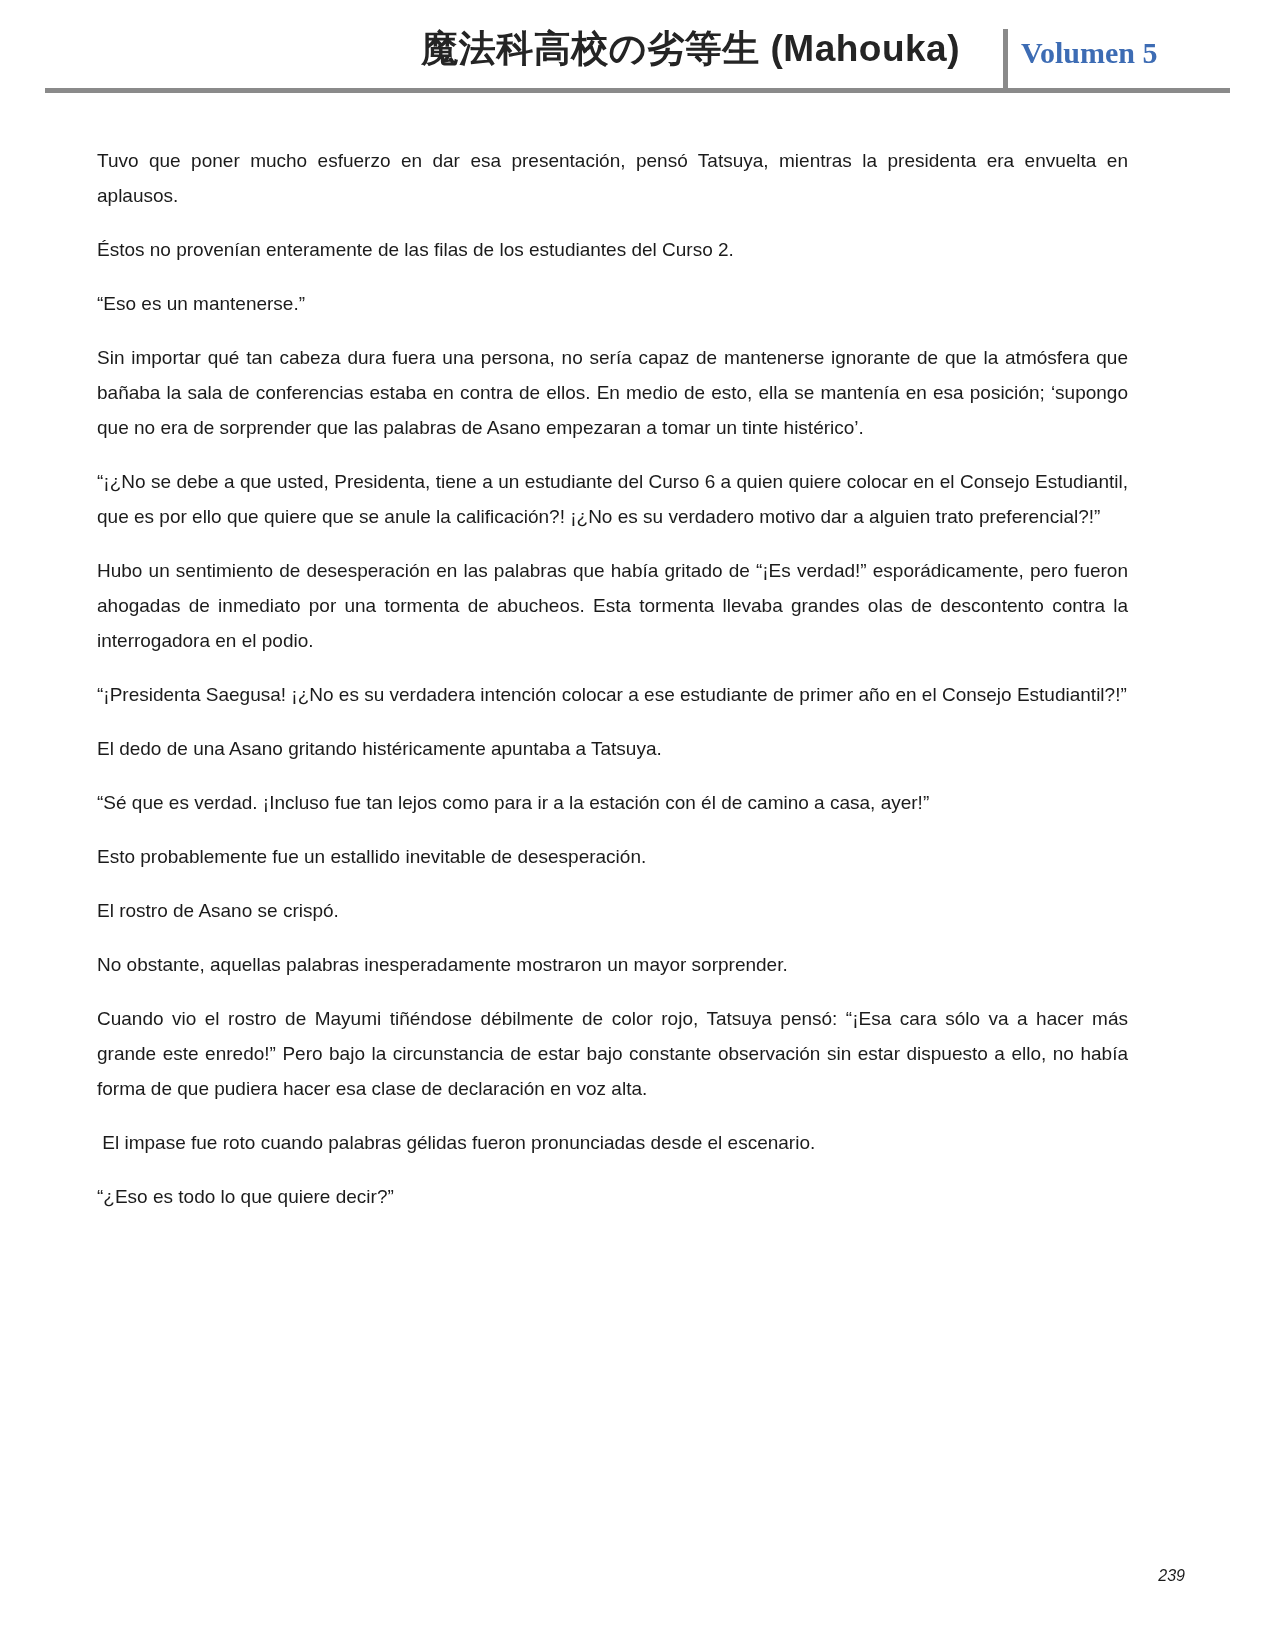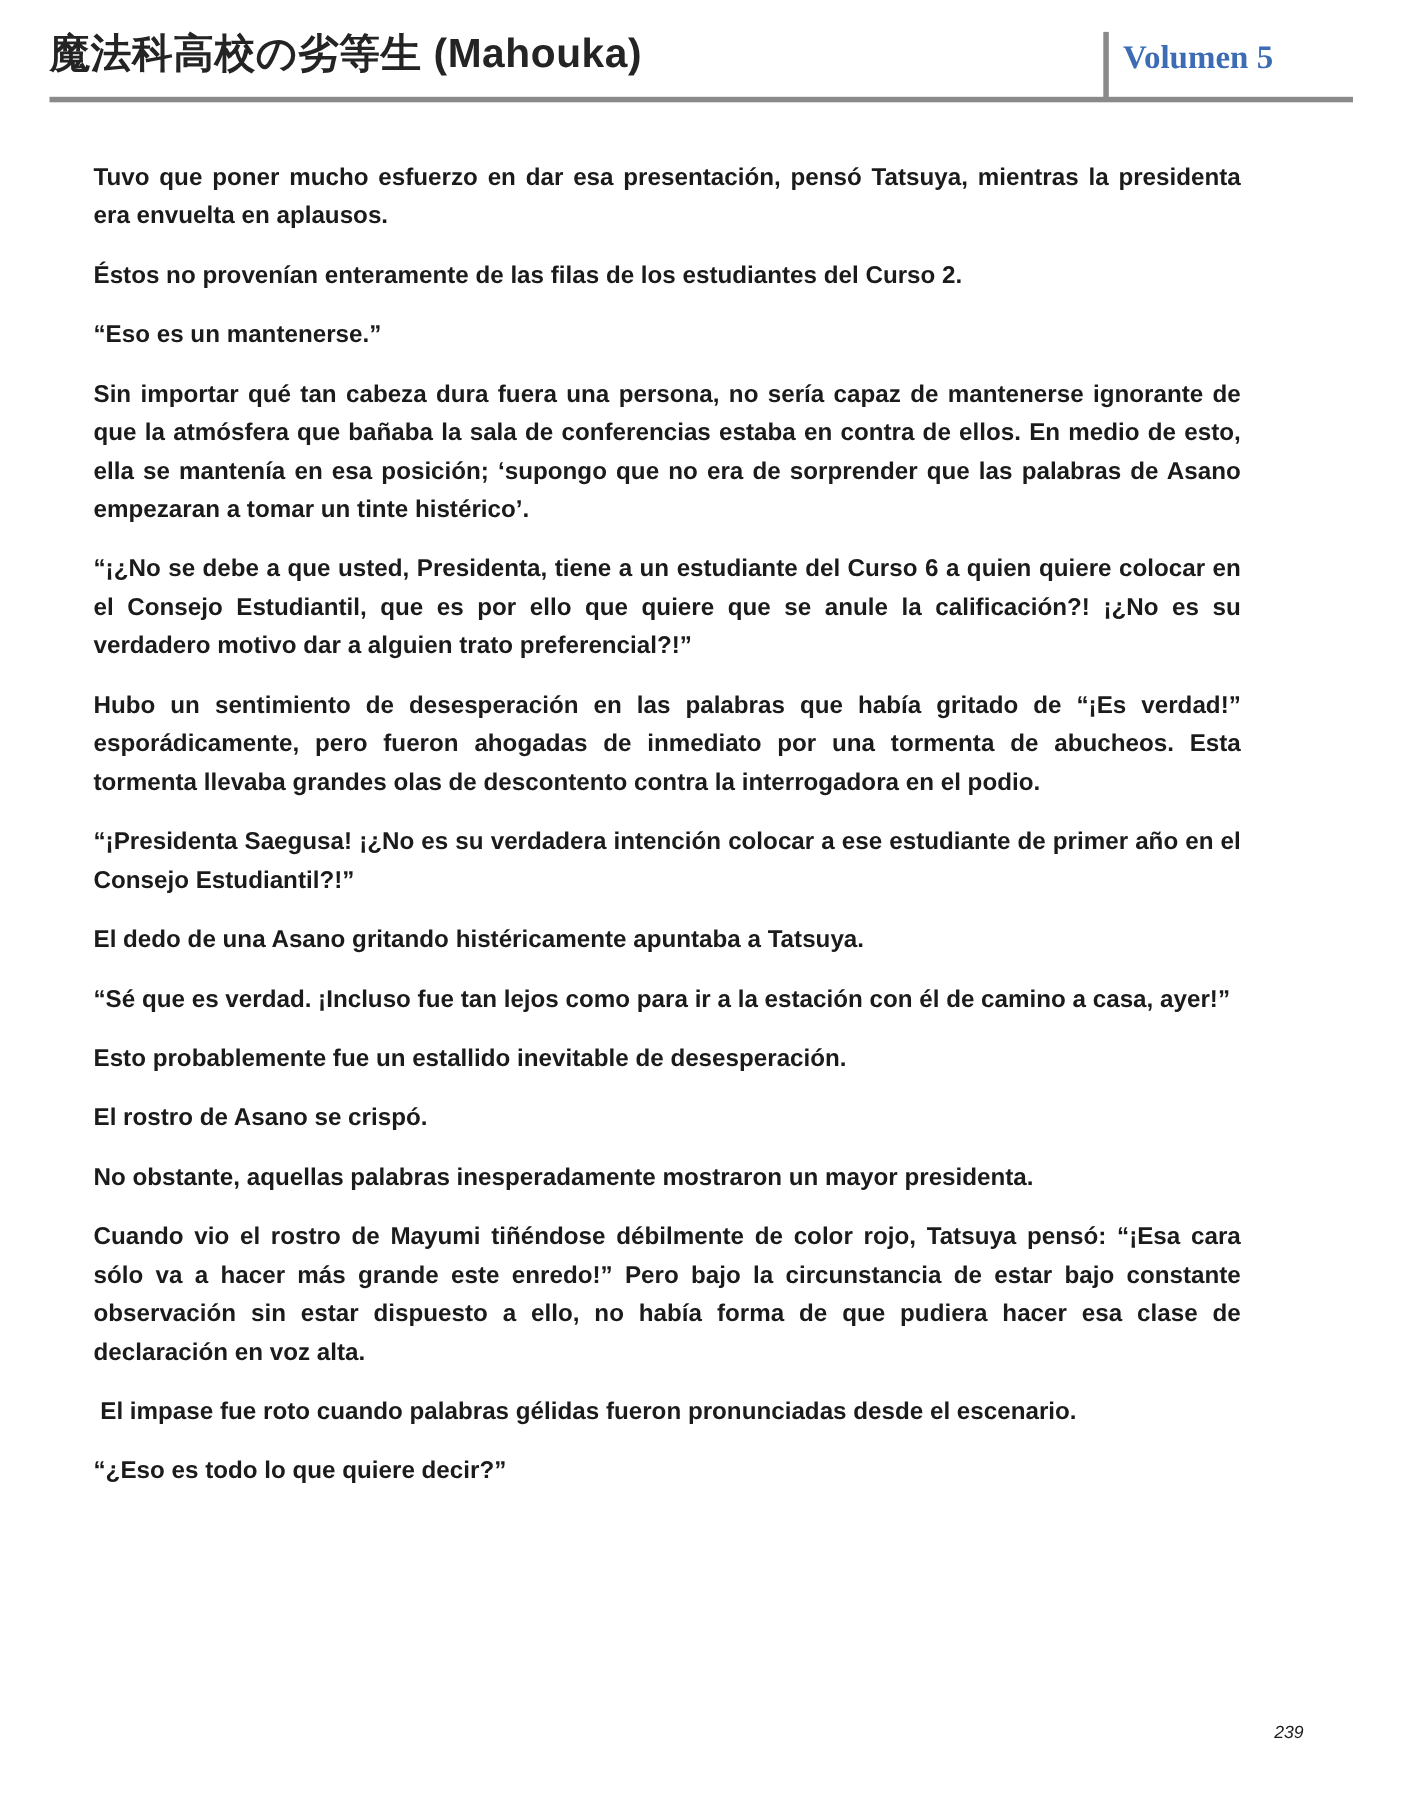--- a/index.html
+++ b/index.html
@@ -22,21 +22,21 @@
     width:1275px;height:1650px;
     background:#ffffff;
   }
   
   .header{
     position:absolute;top:0;left:0;width:1275px;height:95px;
   }
   .header-title{
     position:absolute;
     left:45px;top:26px;width:915px;
-    text-align:left;
+    text-align:right;
     font-weight:bold;
     font-size:37px;
     line-height:46px;
     color:var(--title_text);
     letter-spacing:0.5px;
     white-space:nowrap;
   }
   .header-vbar{
     position:absolute;
     left:1003px;top:29px;
@@ -59,27 +59,26 @@
     width:1185px;height:5px;
     background:var(--rule);
   }
   
   .page-body{
     position:absolute;
     left:85px;top:143px;
     width:1043px;
   }
   .page-body p{
-    font-size:22px;
+    font-size:19px;
     line-height:35px;
     text-align:justify;
     white-space:pre-wrap;
-    margin:0 0 19px 0;
+    margin:0 0 19px 12px;
     color:var(--body_text);
-    font-weight:bold;
   }
   
   .page-number{
     position:absolute;
     right:90px;top:1562px;
     font-size:16px;
     line-height:28px;
     color:var(--body_text);
     font-style:italic;
   }
@@ -101,21 +100,21 @@
       <p>Éstos no provenían enteramente de las filas de los estudiantes del Curso 2.</p>
       <p>“Eso es un mantenerse.”</p>
       <p>Sin importar qué tan cabeza dura fuera una persona, no sería capaz de mantenerse ignorante de que la atmósfera que bañaba la sala de conferencias estaba en contra de ellos. En medio de esto, ella se mantenía en esa posición; ‘supongo que no era de sorprender que las palabras de Asano empezaran a tomar un tinte histérico’.</p>
       <p>“¡¿No se debe a que usted, Presidenta, tiene a un estudiante del Curso 6 a quien quiere colocar en el Consejo Estudiantil, que es por ello que quiere que se anule la calificación?! ¡¿No es su verdadero motivo dar a alguien trato preferencial?!”</p>
       <p>Hubo un sentimiento de desesperación en las palabras que había gritado de “¡Es verdad!” esporádicamente, pero fueron ahogadas de inmediato por una tormenta de abucheos. Esta tormenta llevaba grandes olas de descontento contra la interrogadora en el podio.</p>
       <p>“¡Presidenta Saegusa! ¡¿No es su verdadera intención colocar a ese estudiante de primer año en el Consejo Estudiantil?!”</p>
       <p>El dedo de una Asano gritando histéricamente apuntaba a Tatsuya.</p>
       <p>“Sé que es verdad. ¡Incluso fue tan lejos como para ir a la estación con él de camino a casa, ayer!”</p>
       <p>Esto probablemente fue un estallido inevitable de desesperación.</p>
       <p>El rostro de Asano se crispó.</p>
-      <p>No obstante, aquellas palabras inesperadamente mostraron un mayor presidenta.</p>
+      <p>No obstante, aquellas palabras inesperadamente mostraron un mayor sorprender.</p>
       <p>Cuando vio el rostro de Mayumi tiñéndose débilmente de color rojo, Tatsuya pensó: “¡Esa cara sólo va a hacer más grande este enredo!” Pero bajo la circunstancia de estar bajo constante observación sin estar dispuesto a ello, no había forma de que pudiera hacer esa clase de declaración en voz alta.</p>
       <p> El impase fue roto cuando palabras gélidas fueron pronunciadas desde el escenario.</p>
       <p>“¿Eso es todo lo que quiere decir?”</p>
     </div>
 
   <div class="page-number">239</div>
 
 </div>
 
 </body></html>

